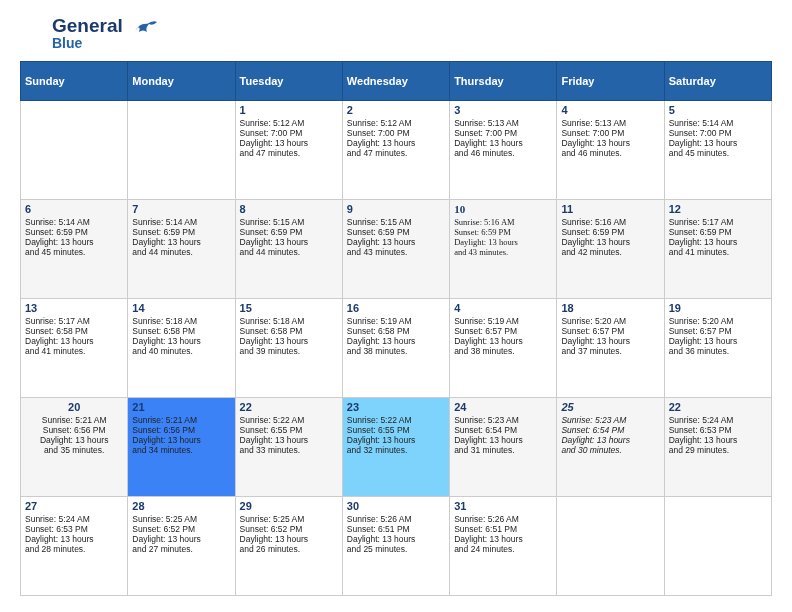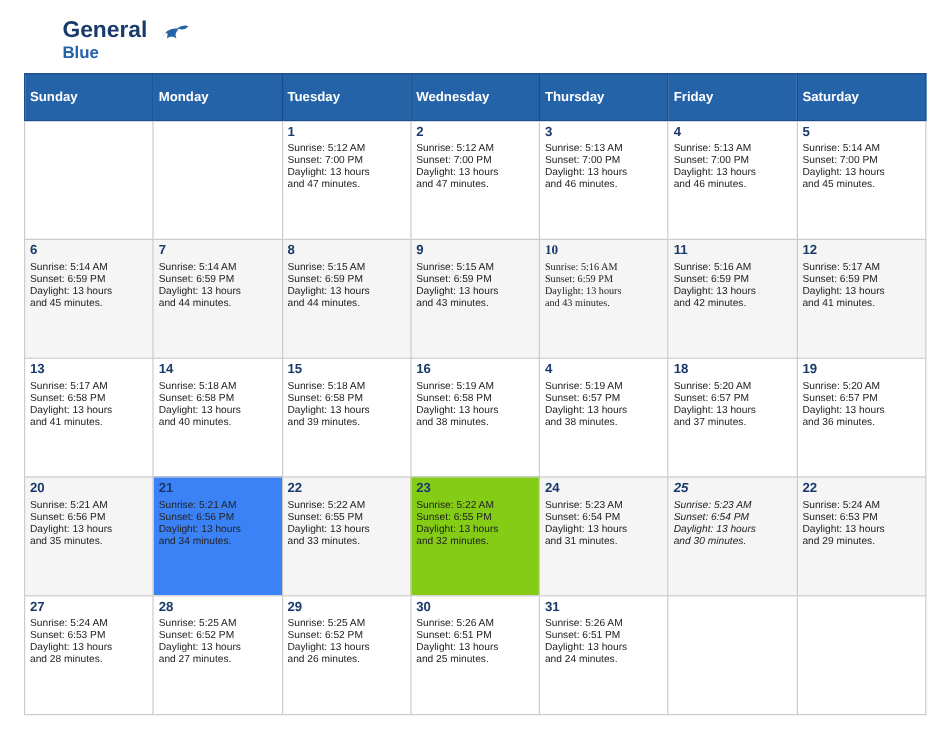--- a/index.html
+++ b/index.html
@@ -258,42 +258,42 @@
           </td>
           <td>
             <span class="day-num">19</span>
             <div>Sunrise: 5:20 AM</div>
             <div>Sunset: 6:57 PM</div>
             <div>Daylight: 13 hours</div>
             <div>and 36 minutes.</div>
           </td>
         </tr>
         <tr>
-          <td style="background: rgb(245, 245, 245);">
+          <td style="background: rgb(245, 245, 245); text-align: center;">
             <span class="day-num">20</span>
             <div>Sunrise: 5:21 AM</div>
             <div>Sunset: 6:56 PM</div>
             <div>Daylight: 13 hours</div>
             <div>and 35 minutes.</div>
           </td>
           <td style="background: #3b82f6;">
             <span class="day-num">21</span>
             <div>Sunrise: 5:21 AM</div>
             <div>Sunset: 6:56 PM</div>
             <div>Daylight: 13 hours</div>
             <div>and 34 minutes.</div>
           </td>
           <td style="background: rgb(245, 245, 245);">
             <span class="day-num">22</span>
             <div>Sunrise: 5:22 AM</div>
             <div>Sunset: 6:55 PM</div>
             <div>Daylight: 13 hours</div>
             <div>and 33 minutes.</div>
           </td>
-          <td style="background: #84cc16;">
+          <td style="background: #7dd3fc;">
             <span class="day-num">23</span>
             <div>Sunrise: 5:22 AM</div>
             <div>Sunset: 6:55 PM</div>
             <div>Daylight: 13 hours</div>
             <div>and 32 minutes.</div>
           </td>
           <td style="background: rgb(245, 245, 245);">
             <span class="day-num">24</span>
             <div>Sunrise: 5:23 AM</div>
             <div>Sunset: 6:54 PM</div>

